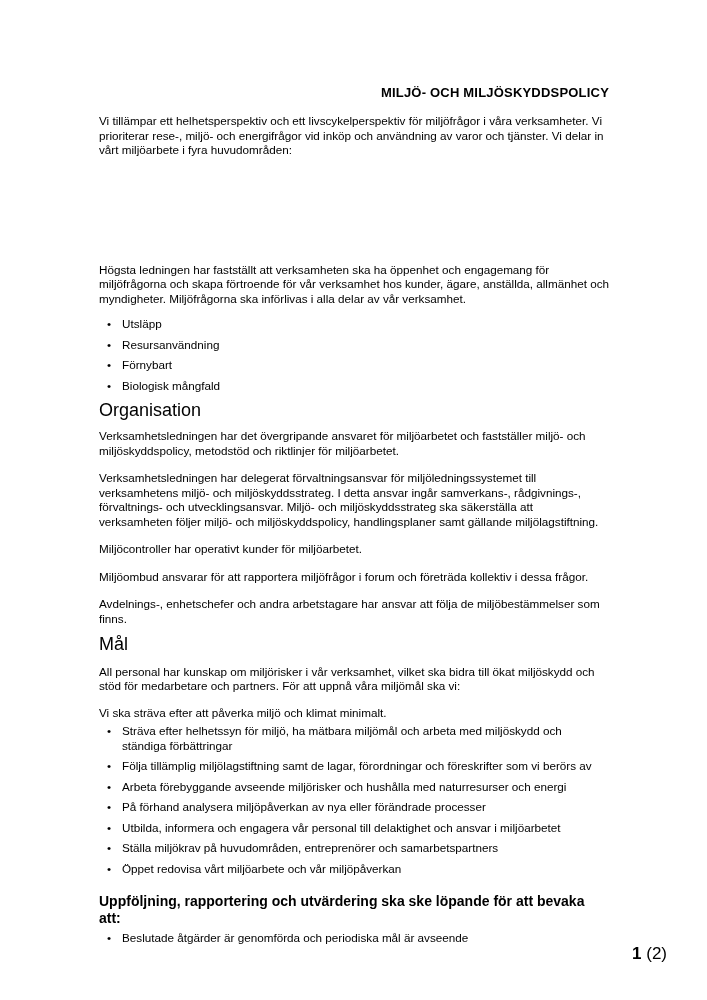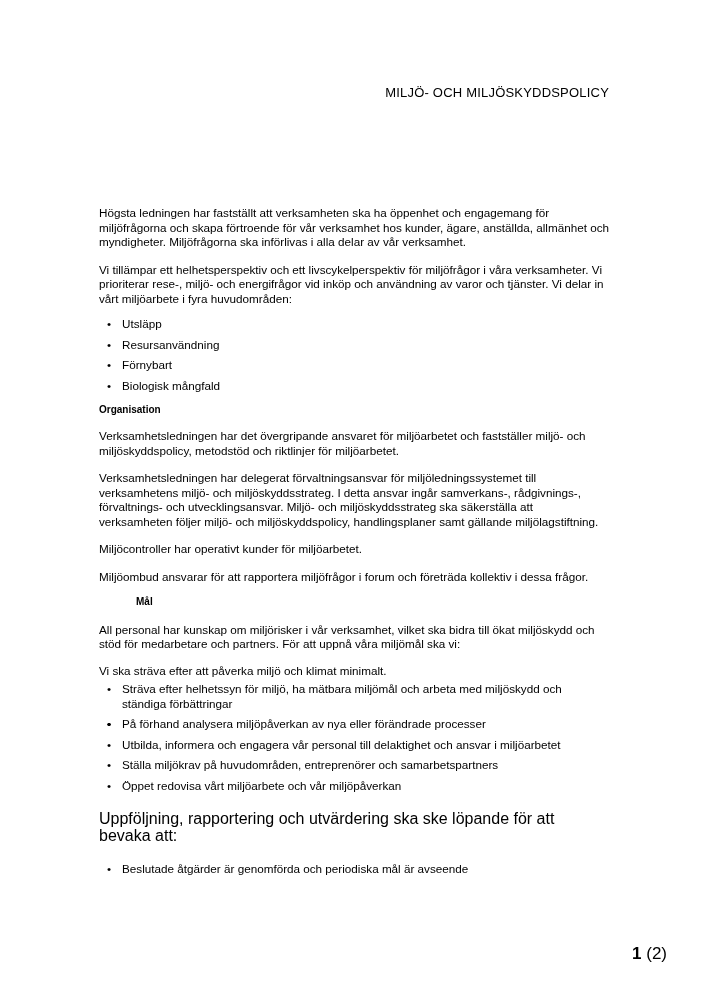--- a/index.html
+++ b/index.html
@@ -23,45 +23,45 @@
     position: absolute;
     left: 99px;
     top: 0;
     width: 510px;
   }
   .doc-title {
     margin: 85px 0 0 0;
     text-align: right;
     font-size: 13px;
     line-height: 16px;
-    font-weight: normal;
+    font-weight: bold;
     letter-spacing: 0.2px;
   }
   p.para {
     margin: 13px 0 0 0;
   }
   p.para.first {
     margin-top: 105px;
   }
   p.para.tight {
     margin-top: 12px;
   }
   h2.section-heading {
     margin: 0;
-    font-size: 10px;
+    font-size: 18px;
     line-height: 14.5px;
-    font-weight: bold;
+    font-weight: normal;
   }
   h2.section-heading.organisation { margin-top: 9.5px; }
-  h2.section-heading.mal          { margin-top: 11px; margin-left: 37px; }
+  h2.section-heading.mal          { margin-top: 11px; }
   h2.followup-heading {
-    margin: 17px 0 18px 0;
-    font-size: 16px;
+    margin: 17px 0 4px 0;
+    font-size: 14px;
     line-height: 17px;
-    font-weight: normal;
+    font-weight: bold;
   }
   ul.bullets {
     list-style: none;
     margin: 0;
     padding: 0;
   }
   ul.bullets.areas    { margin-top: 11px; }
   ul.bullets.goals    { margin-top: 4px; }
   ul.bullets.followup { margin-top: 4px; }
   ul.bullets li {
@@ -85,44 +85,45 @@
   .page-footer .pnum { font-weight: bold; }
 </style>
 </head>
 <body>
 
 <div class="page">
   <div class="content">
 
     <h1 class="doc-title">MILJÖ- OCH MILJÖSKYDDSPOLICY</h1>
 
+    <p class="para">Vi tillämpar ett helhetsperspektiv och ett livscykelperspektiv för miljöfrågor i våra verksamheter. Vi prioriterar rese-, miljö- och energifrågor vid inköp och användning av varor och tjänster. Vi delar in vårt miljöarbete i fyra huvudområden:</p>
     <p class="para first">Högsta ledningen har fastställt att verksamheten ska ha öppenhet och engagemang för miljöfrågorna och skapa förtroende för vår verksamhet hos kunder, ägare, anställda, allmänhet och myndigheter. Miljöfrågorna ska införlivas i alla delar av vår verksamhet.</p>
-    <p class="para">Vi tillämpar ett helhetsperspektiv och ett livscykelperspektiv för miljöfrågor i våra verksamheter. Vi prioriterar rese-, miljö- och energifrågor vid inköp och användning av varor och tjänster. Vi delar in vårt miljöarbete i fyra huvudområden:</p>
 
     <ul class="bullets areas">
       <li><span class="bullet-dot">•</span><span>Utsläpp</span></li>
       <li><span class="bullet-dot">•</span><span>Resursanvändning</span></li>
       <li><span class="bullet-dot">•</span><span>Förnybart</span></li>
       <li><span class="bullet-dot">•</span><span>Biologisk mångfald</span></li>
     </ul>
 
     <h2 class="section-heading organisation">Organisation</h2>
     <p class="para tight">Verksamhetsledningen har det övergripande ansvaret för miljöarbetet och fastställer miljö- och miljöskyddspolicy, metodstöd och riktlinjer för miljöarbetet.</p>
     <p class="para">Verksamhetsledningen har delegerat förvaltningsansvar för miljöledningssystemet till verksamhetens miljö- och miljöskyddsstrateg. I detta ansvar ingår samverkans-, rådgivnings-, förvaltnings- och utvecklingsansvar. Miljö- och miljöskyddsstrateg ska säkerställa att verksamheten följer miljö- och miljöskyddspolicy, handlingsplaner samt gällande miljölagstiftning.</p>
     <p class="para">Miljöcontroller har operativt kunder för miljöarbetet.</p>
     <p class="para">Miljöombud ansvarar för att rapportera miljöfrågor i forum och företräda kollektiv i dessa frågor.</p>
+    <p class="para">Avdelnings-, enhetschefer och andra arbetstagare har ansvar att följa de miljöbestämmelser som finns.</p>
 
     <h2 class="section-heading mal">Mål</h2>
     <p class="para">All personal har kunskap om miljörisker i vår verksamhet, vilket ska bidra till ökat miljöskydd och stöd för medarbetare och partners. För att uppnå våra miljömål ska vi:</p>
     <p class="para tight">Vi ska sträva efter att påverka miljö och klimat minimalt.</p>
 
     <ul class="bullets goals">
       <li><span class="bullet-dot">•</span><span>Sträva efter helhetssyn för miljö, ha mätbara miljömål och arbeta med miljöskydd och ständiga förbättringar</span></li>
-      <li><span class="bullet-dot">•</span></li>
-      <li><span class="bullet-dot">•</span></li>
+      <li><span class="bullet-dot">•</span><span>Följa tillämplig miljölagstiftning samt de lagar, förordningar och föreskrifter som vi berörs av</span></li>
+      <li><span class="bullet-dot">•</span><span>Arbeta förebyggande avseende miljörisker och hushålla med naturresurser och energi</span></li>
       <li><span class="bullet-dot">•</span><span>På förhand analysera miljöpåverkan av nya eller förändrade processer</span></li>
       <li><span class="bullet-dot">•</span><span>Utbilda, informera och engagera vår personal till delaktighet och ansvar i miljöarbetet</span></li>
       <li><span class="bullet-dot">•</span><span>Ställa miljökrav på huvudområden, entreprenörer och samarbetspartners</span></li>
       <li><span class="bullet-dot">•</span><span>Öppet redovisa vårt miljöarbete och vår miljöpåverkan</span></li>
     </ul>
 
     <h2 class="followup-heading">Uppföljning, rapportering och utvärdering ska ske löpande för att bevaka att:</h2>
 
     <ul class="bullets followup">
       <li><span class="bullet-dot">•</span><span>Beslutade åtgärder är genomförda och periodiska mål är avseende</span></li>

